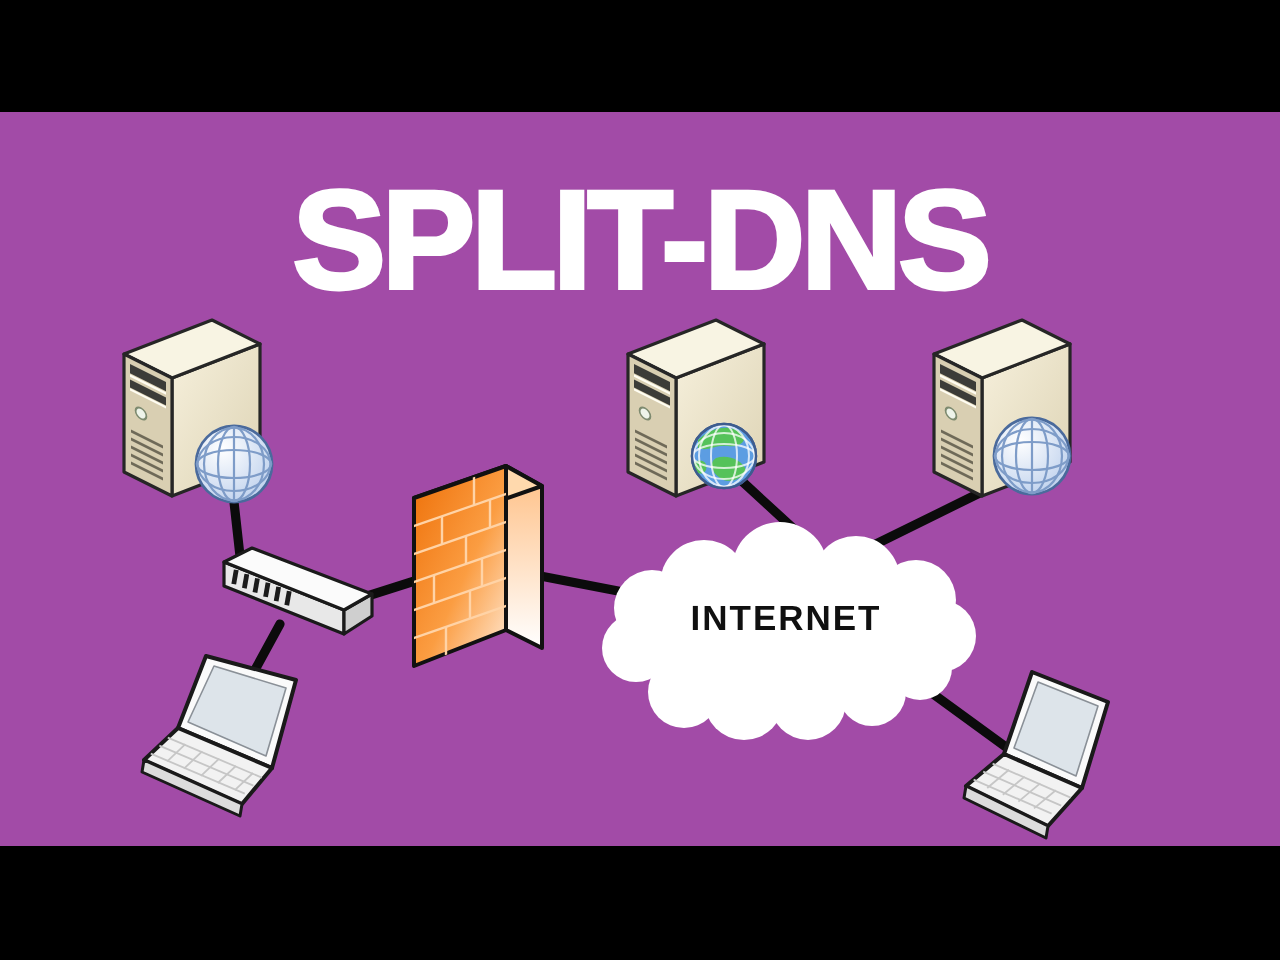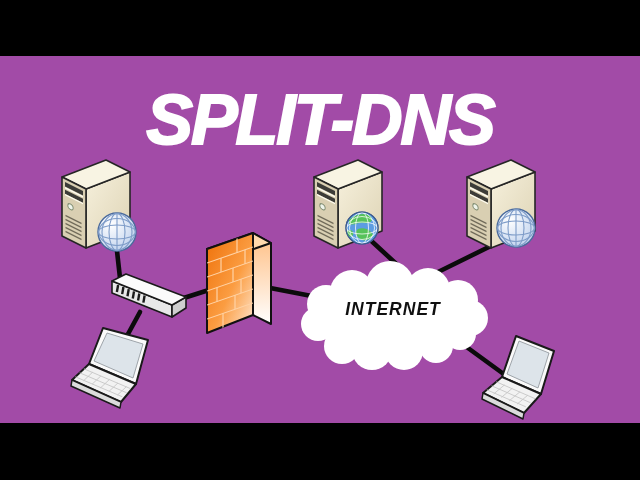--- a/index.html
+++ b/index.html
@@ -1,21 +1,21 @@
 <!DOCTYPE html>
 <html><head>
 <meta charset="utf-8">
 <style>
   html,body{margin:0;padding:0;background:#000;}
   .frame{position:relative;width:640px;height:480px;background:#000;overflow:hidden;
          font-family:"Liberation Sans",sans-serif;}
   .bar{position:absolute;left:0;width:640px;background:#000;}
   .bar.top{top:0;height:56px;}
   .bar.bottom{top:423px;height:57px;}
-  .content{position:absolute;left:0;top:56px;width:640px;height:367px;background:#a24ba7;font-style:italic;}
+  .content{position:absolute;left:0;top:56px;width:640px;height:367px;background:#a24ba7;}
   svg{display:block;}
   svg text{font-family:"Liberation Sans",sans-serif;}
   .title-text{font-weight:bold;letter-spacing:-2px;paint-order:stroke;}
   .cloud-label{font-weight:bold;letter-spacing:1px;}
 </style>
 </head>
 <body>
 
 <div class="frame">
   <div class="bar top"></div>

